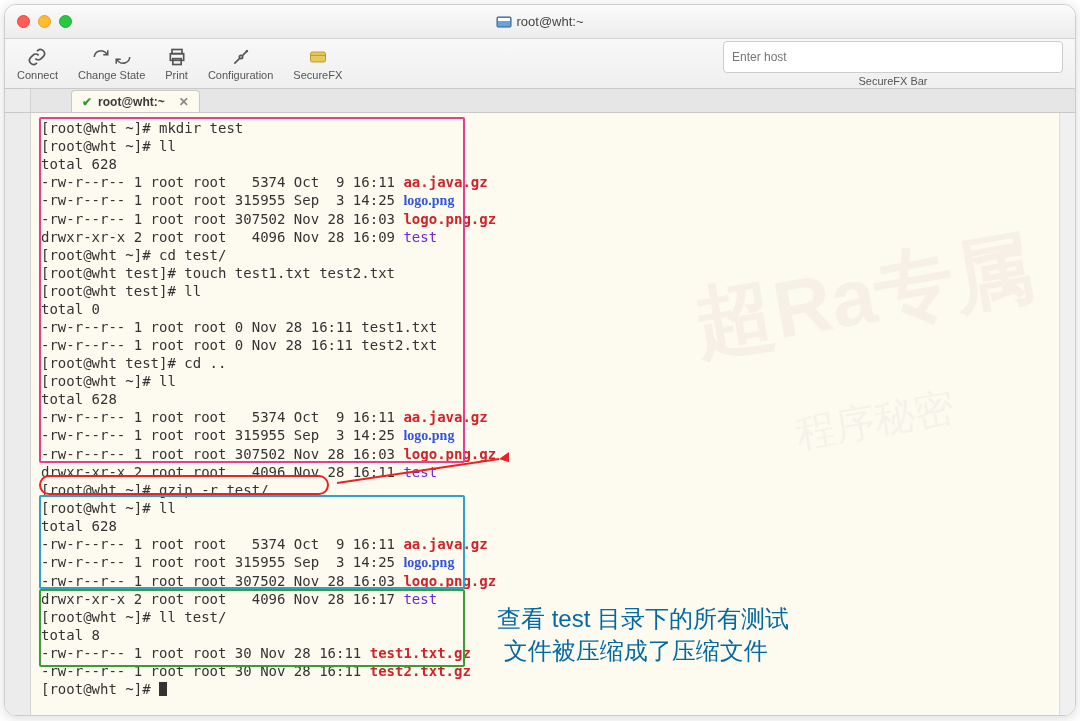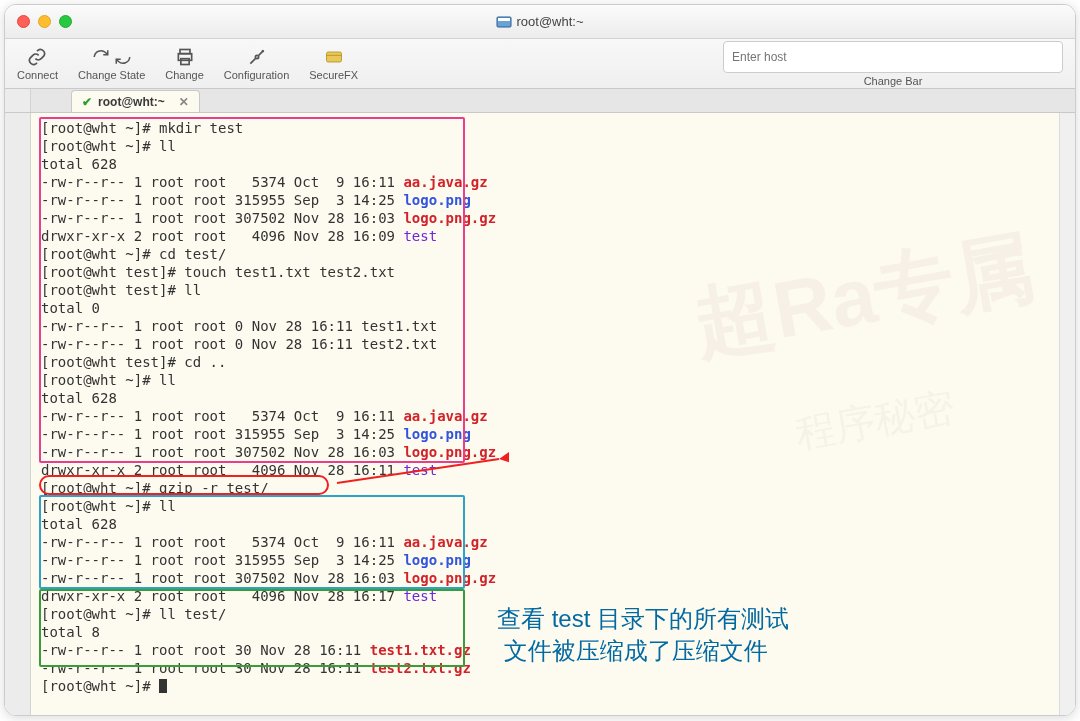--- a/index.html
+++ b/index.html
@@ -103,21 +103,21 @@
     font-family: Menlo, Monaco, Consolas, monospace;
     font-size: 14px;
     line-height: 18px;
     padding: 6px 10px;
     white-space: pre;
     color: #333;
     position: relative;
     flex: 1;
   }
   .red   { color: #d2232a; font-weight: bold; }
-  .blue  { color: #3355dd; font-weight: bold; }
+  .blue  { color: #3355dd; font-weight: bold; font-family: Liberation Serif, serif; }
   .teal  { color: #6d28d9; font-weight: normal; }
   .cursor { display:inline-block; width:8px; height:14px; background:#333; vertical-align: -2px; }
 
   
   .ann-box { position: absolute; border: 2px solid; border-radius: 2px; pointer-events: none; }
   .ann-pink    { border-color: #e83e8c; }
   .ann-red     { border-color: #f02020; border-radius: 12px; }
   .ann-cyan    { border-color: #2ea3c7; }
   .ann-green   { border-color: #3a9d3a; }
 
@@ -202,21 +202,21 @@
       <span>Change State</span>
     </div>
     <div class="tool">
       <span class="tool-icon">
         <svg width="20" height="20" viewBox="0 0 24 24" fill="none" stroke="#555" stroke-width="2">
             <rect x="6" y="3" width="12" height="5"></rect>
             <rect x="4" y="8" width="16" height="8"></rect>
             <rect x="7" y="14" width="10" height="7"></rect>
           </svg>
       </span>
-      <span>Change</span>
+      <span>Print</span>
     </div>
     <div class="tool">
       <span class="tool-icon">
         <svg width="22" height="20" viewBox="0 0 24 24" fill="none" stroke="#555" stroke-width="2">
             <path d="M4 20l6-6"></path>
             <path d="M14 10l6-6"></path>
             <circle cx="12" cy="12" r="2"></circle>
             <path d="M18 4l2 2"></path>
           </svg>
       </span>
@@ -227,21 +227,21 @@
         <svg width="20" height="20" viewBox="0 0 24 24">
             <rect x="3" y="6" width="18" height="12" rx="2" fill="#e8c85a" stroke="#b38f1f"></rect>
             <path d="M3 10h18" stroke="#b38f1f"></path>
           </svg>
       </span>
       <span>SecureFX</span>
     </div>
     <div class="flex-spacer"></div>
     <div style="display:flex;flex-direction:column;align-items:center;gap:2px;">
       <input class="host-input" placeholder="Enter host" style="">
-      <div class="connectbar-label">Change Bar</div>
+      <div class="connectbar-label">SecureFX Bar</div>
     </div>
   </div>
 
   <div class="tabbar">
     <div class="spacer-col"></div>
     <div class="tab">
       <span class="tab-check">✔</span>
       <span>root@wht:~</span>
       <span class="tab-x">✕</span>
     </div>

